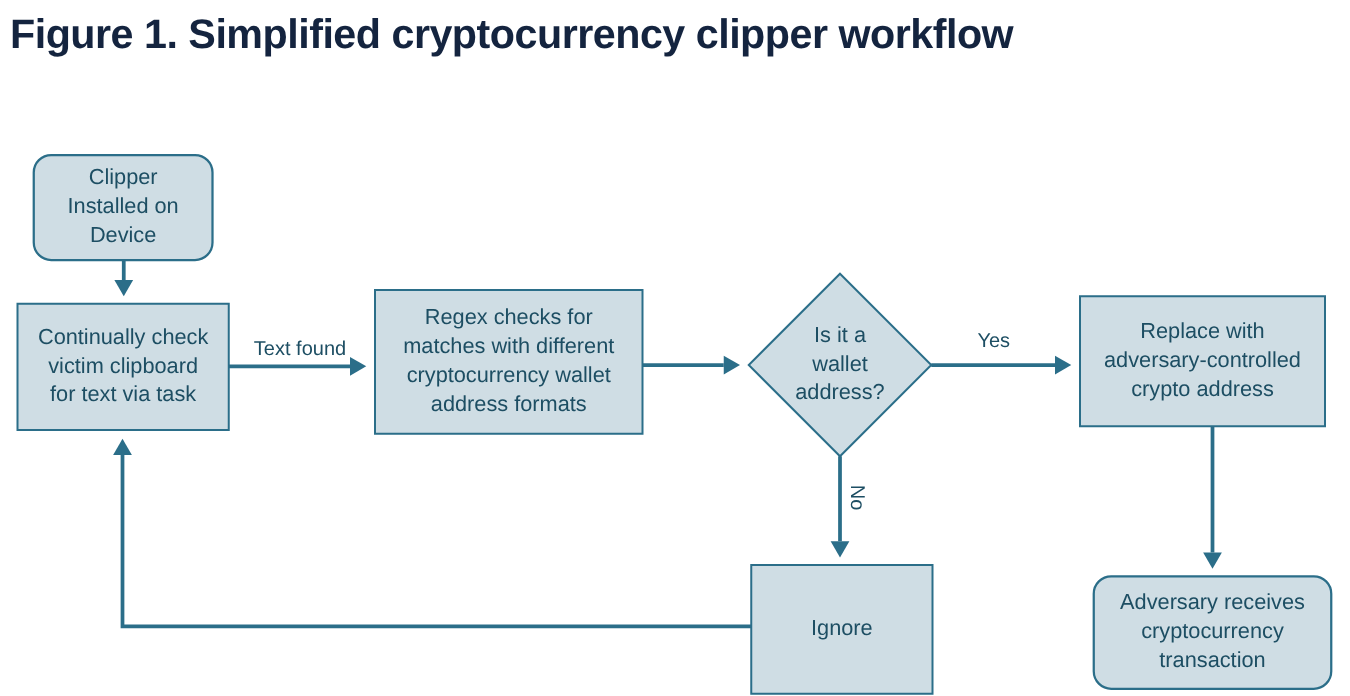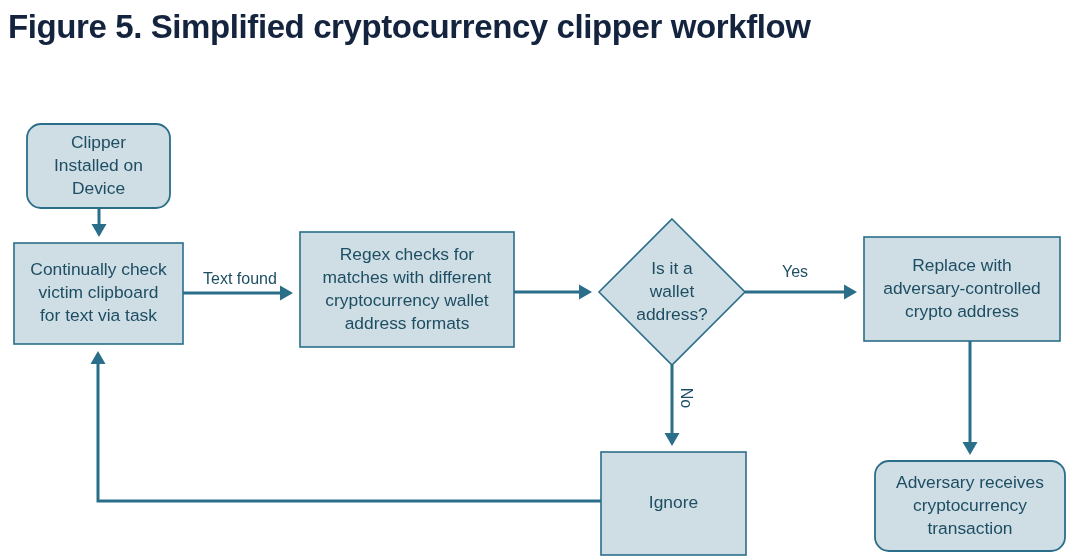--- a/index.html
+++ b/index.html
@@ -72,21 +72,21 @@
     font-size: 16px;
     text-anchor: middle;
     dominant-baseline: middle;
   }
 </style>
 </head>
 <body>
 
 <div id="figure-root">
 
-  <div class="figure-title">Figure 5. Simplified cryptocurrency clipper workflow</div>
+  <div class="figure-title">Figure 1. Simplified cryptocurrency clipper workflow</div>
 
   <svg class="flow-canvas" id="flow-canvas" viewBox="0 0 1080 557" xmlns="http://www.w3.org/2000/svg">
     <g id="edges-layer">
         <g>
           <path d="M99 208 L99 224" class="edge-line" stroke="#2b6e89"></path>
           <polygon points="99,237 91.5,224 106.5,224" class="edge-head" fill="#2b6e89"></polygon>
         </g>
         <g>
           <path d="M183 293 L280 293" class="edge-line" stroke="#2b6e89"></path>
           <polygon points="293,293 280,285.5 280,300.5" class="edge-head" fill="#2b6e89"></polygon>

